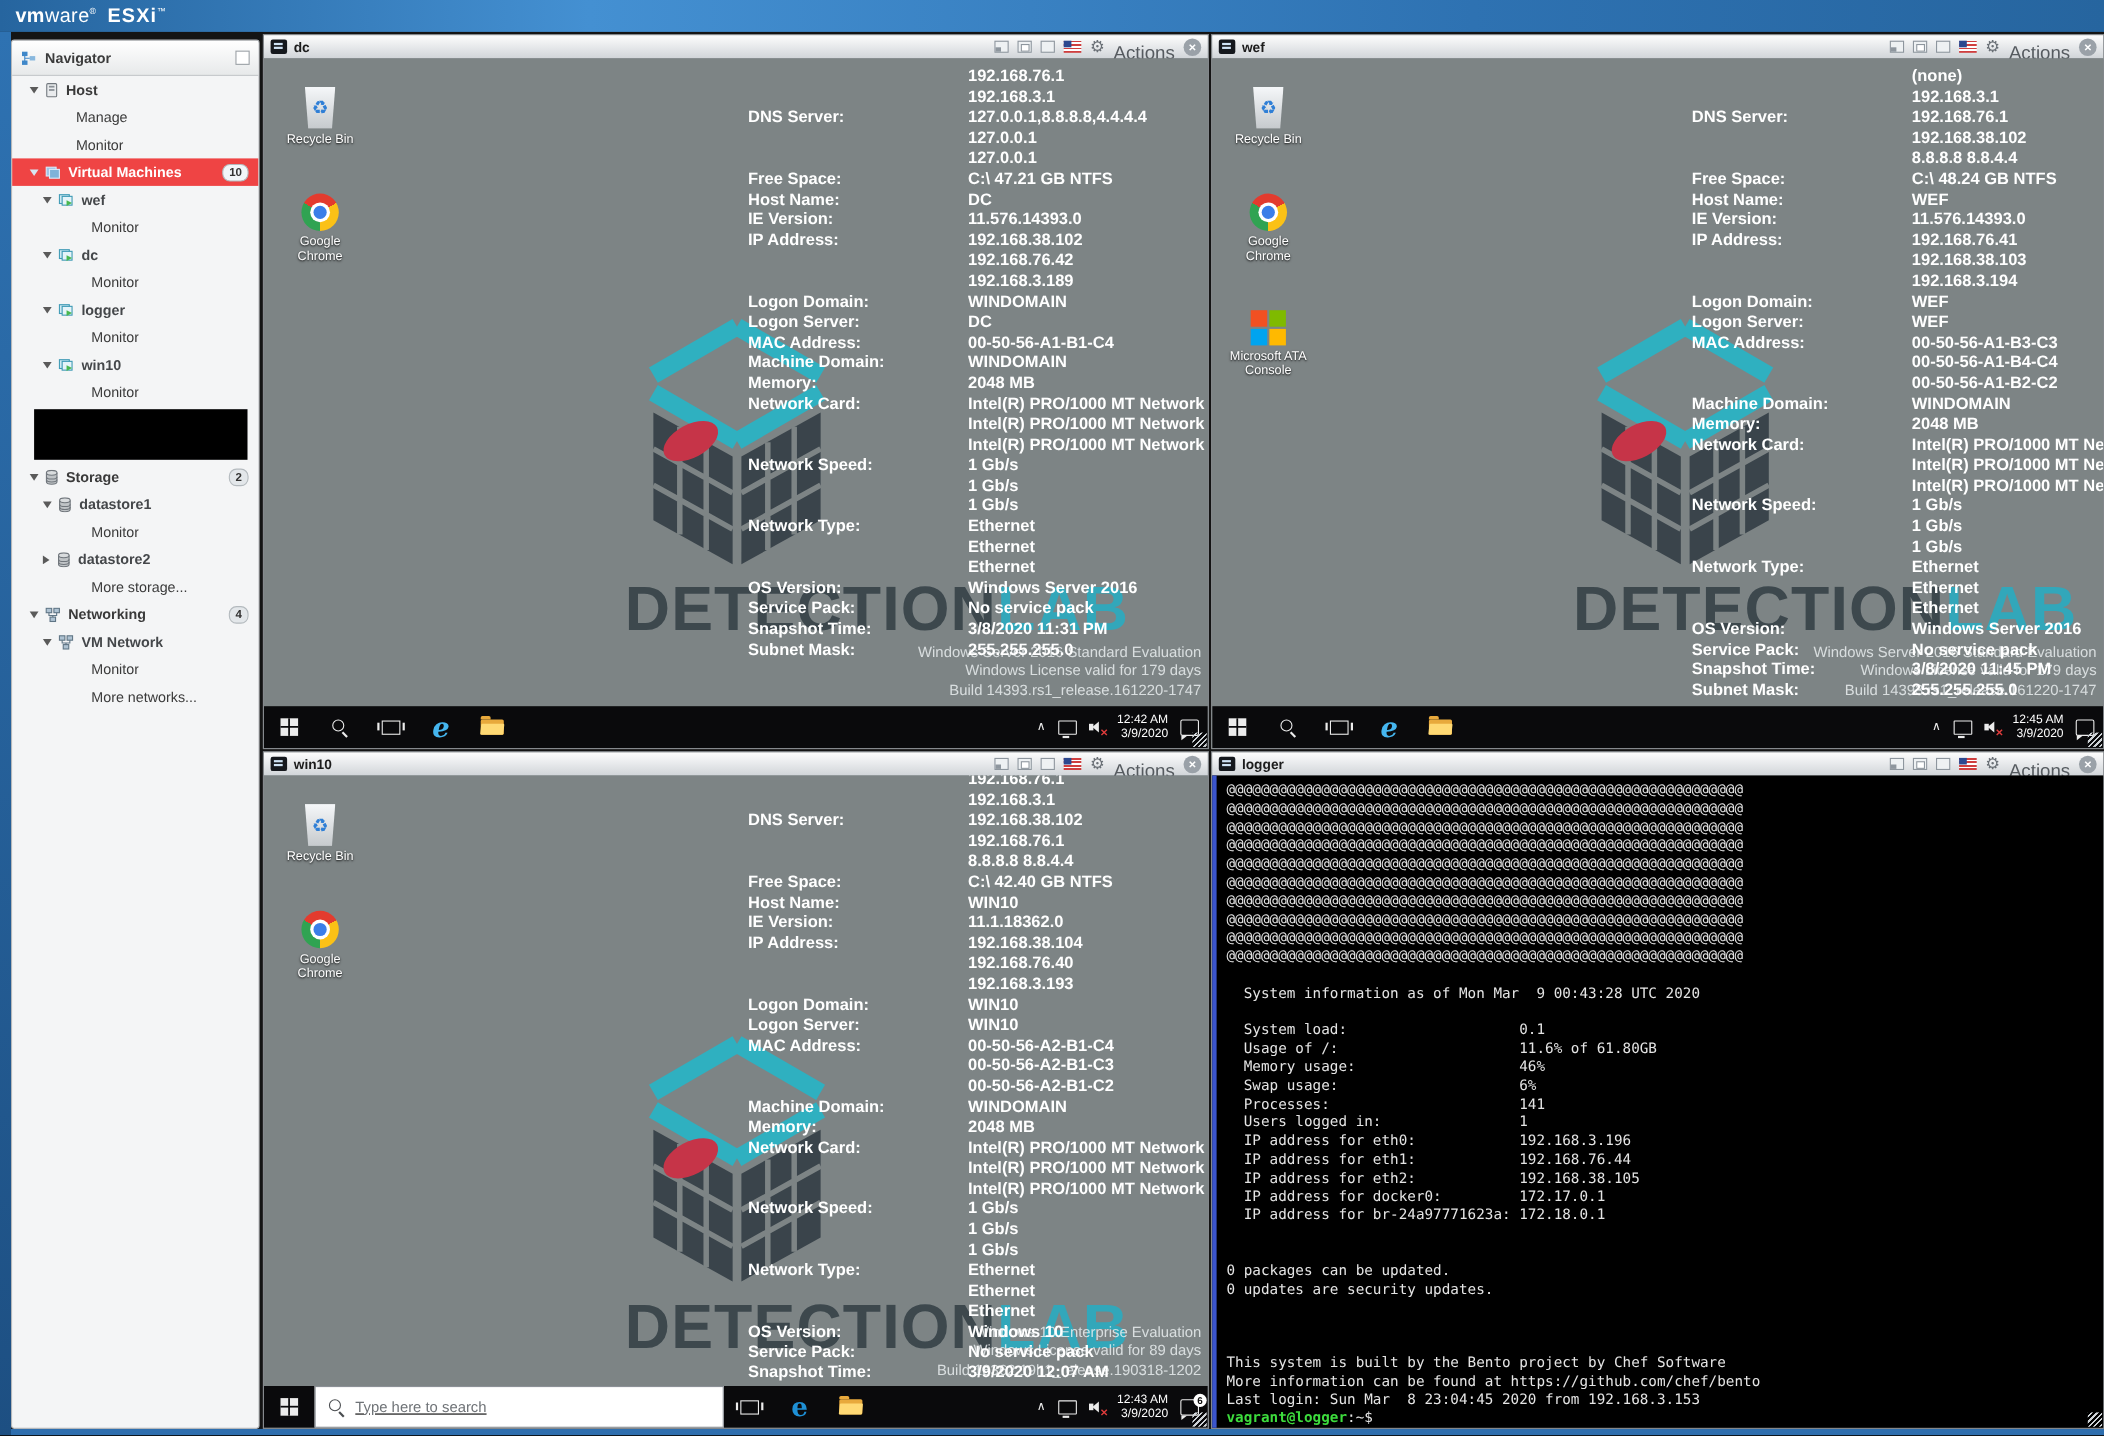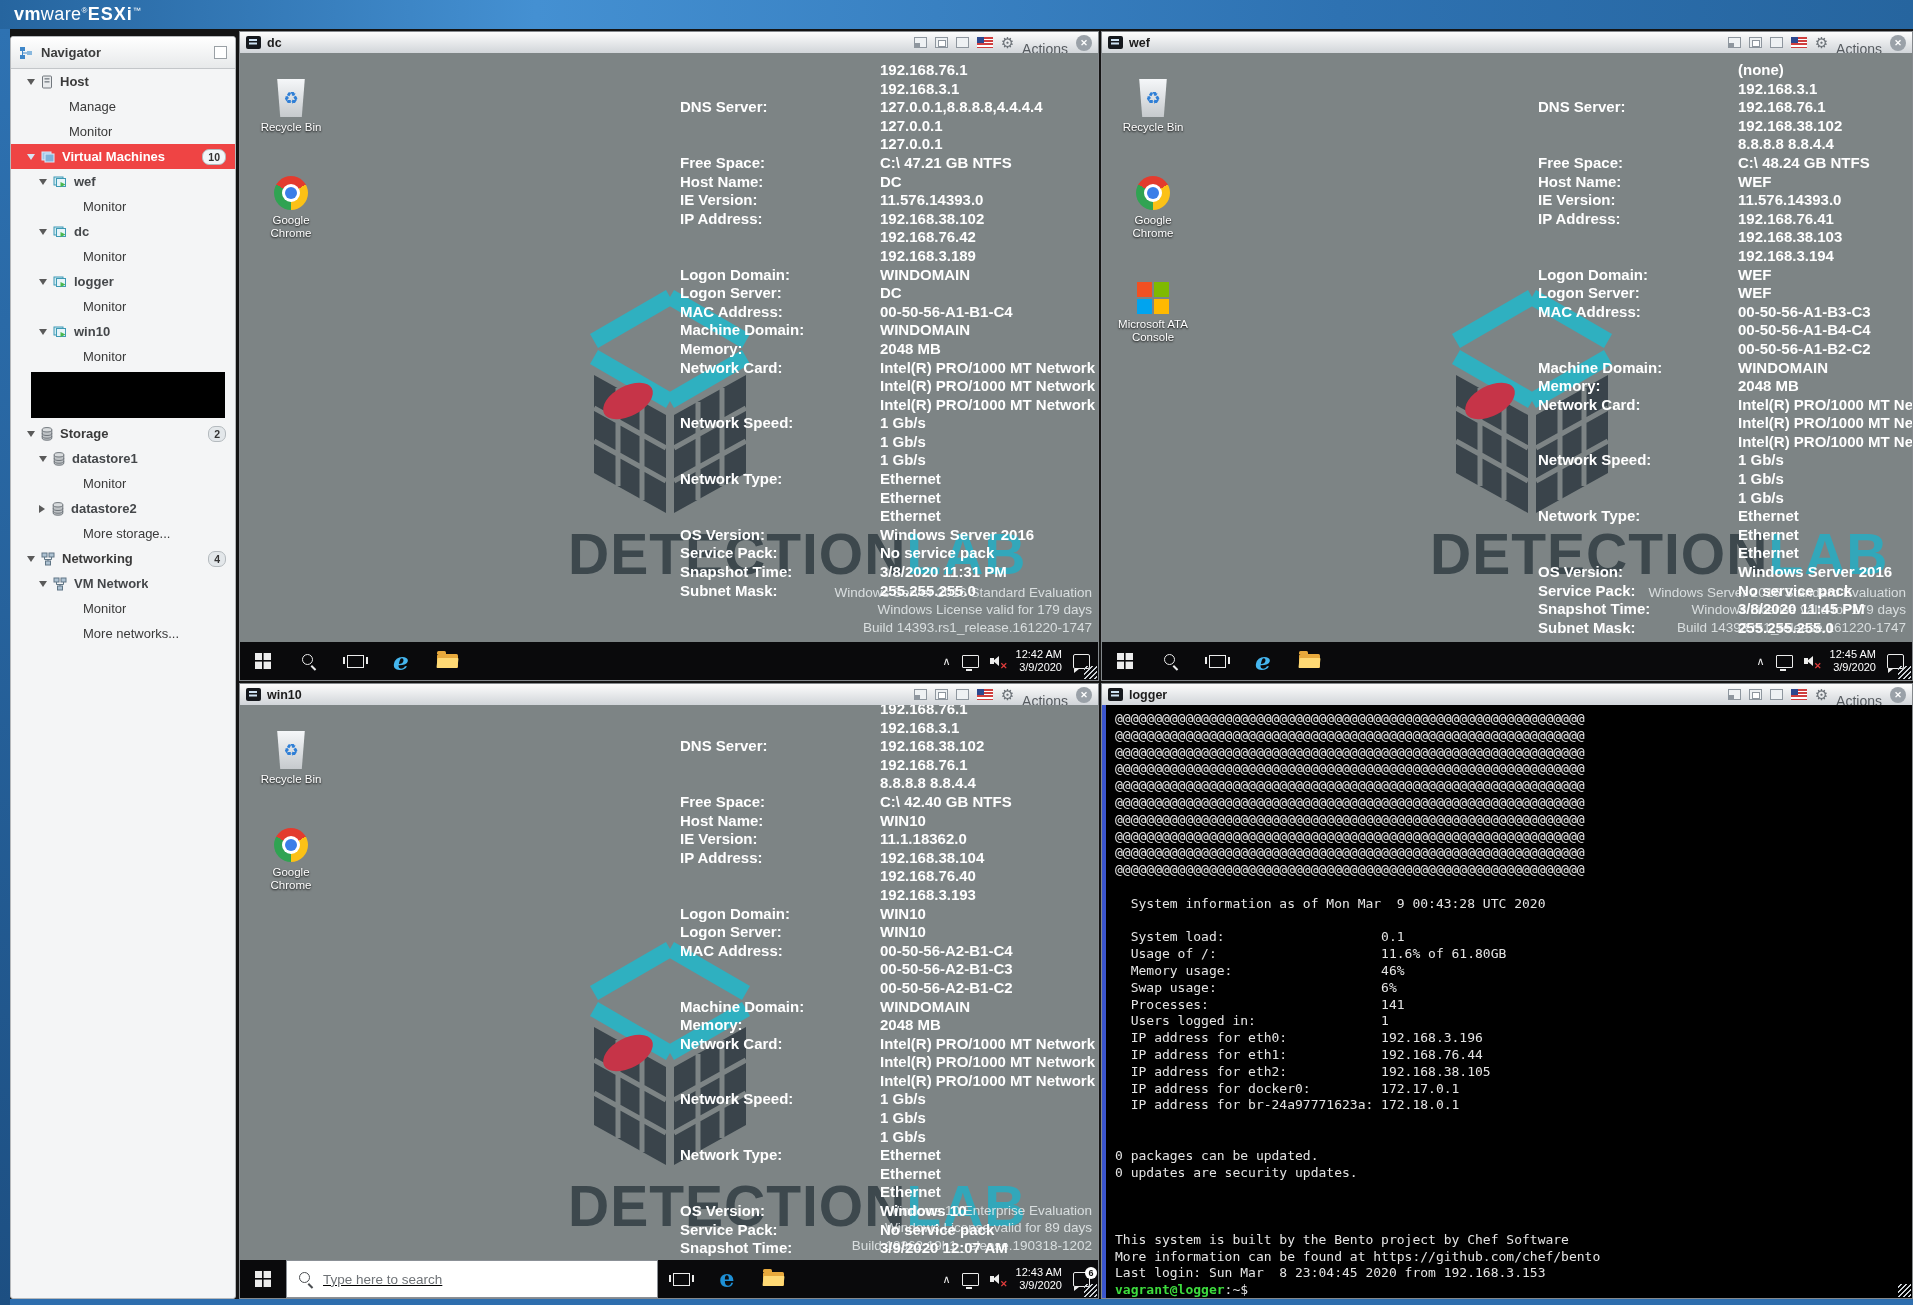--- a/index.html
+++ b/index.html
@@ -4,21 +4,21 @@
 <style>
   html,body{margin:0;padding:0;background:#000;}
   .stage{position:relative;width:1913px;height:1305px;background:#141414;overflow:hidden;
          font-family:"Liberation Sans",sans-serif;}
   
   .topbar{position:absolute;left:0;top:0;width:100%;height:29px;
           background:linear-gradient(90deg,#26659f,#4490d2 28%,#2e72b2 70%,#26659f);}
   .logo{position:absolute;left:14px;top:4px;color:#fff;font-size:18px;letter-spacing:.4px;white-space:nowrap;}
   .logo .b{font-weight:bold;}
   .logo sup{font-size:8px;}
-  .logo .prod{font-weight:bold;letter-spacing:1px;}
+  .logo .prod{font-weight:bold;margin-left:10px;letter-spacing:1px;}
   .leftframe{position:absolute;left:0;top:29px;width:10px;height:1276px;background:linear-gradient(180deg,#2e72b2,#1d4f82);}
   .bottomframe{position:absolute;left:10px;top:1299px;width:1903px;height:6px;background:#2e6eae;}
   
   .sidebar{position:absolute;left:10px;top:36px;width:226px;height:1263px;background:#f4f5f6;
            border:1px solid #b5b8bb;border-radius:3px;box-sizing:border-box;overflow:hidden;}
   .sb-header{height:31px;background:linear-gradient(#ffffff,#e7e9ea);border-bottom:1px solid #c3c6c9;
              display:flex;align-items:center;padding:0 8px;gap:1px;}
   .sb-title{font-weight:bold;font-size:13px;color:#3c3c3c;}
   .sb-pin{margin-left:auto;width:11px;height:11px;border:1.5px solid #9aa0a5;background:#fff;}
   .row{height:25px;display:flex;align-items:center;font-size:13px;color:#3a3a3a;white-space:nowrap;}
@@ -47,21 +47,21 @@
   .cons-ico{width:15px;height:13px;background:#15181d;border-radius:2px;position:relative;flex:0 0 auto;}
   .cons-ico::before{content:"";position:absolute;left:2.5px;top:3px;width:8px;height:1.5px;background:#cfe3f5;
                     box-shadow:0 3.5px 0 #cfe3f5;}
   .tacts{margin-left:auto;display:flex;align-items:center;gap:8px;}
   .wgly{width:11px;height:9px;border:1.5px solid #8e969e;background:#eef1f3;position:relative;}
   .wgly.g1::after{content:"";position:absolute;left:0;bottom:0;width:5px;height:4px;background:#8e969e;}
   .wgly.g2::after{content:"";position:absolute;left:2.5px;top:2px;width:6px;height:5px;border:1.5px solid #8e969e;background:#fff;}
   .flag{width:16px;height:11px;background:repeating-linear-gradient(#cf3e3e 0 1.6px,#ffffff 1.6px 3.2px);position:relative;flex:0 0 auto;}
   .flag::before{content:"";position:absolute;left:0;top:0;width:7px;height:6px;background:#2c488f;}
   .gear{font-size:15px;color:#6a7076;line-height:1;}
-  .actions-lbl{font-size:14px;color:#555a5f;margin-top:12px;}
+  .actions-lbl{font-size:17px;color:#555a5f;margin-top:12px;}
   .closer{width:16px;height:16px;border-radius:50%;background:#9aa1a8;color:#fff;font-size:9px;font-weight:bold;
           display:flex;align-items:center;justify-content:center;}
   .screen{position:absolute;left:0;top:21px;right:0;bottom:0;overflow:hidden;background:#7d8485;}
   .grip{position:absolute;right:1px;bottom:1px;width:13px;height:13px;z-index:12;
         background:repeating-linear-gradient(135deg,transparent 0 2px,#cdd2d6 2px 3.5px);}
   
   .bginfo{position:absolute;left:440px;top:8px;width:560px;font-weight:bold;color:#fff;font-size:15px;z-index:3;}
   .bgrow{height:18.6px;white-space:nowrap;}
   .bgl{display:inline-block;width:200px;}
   

